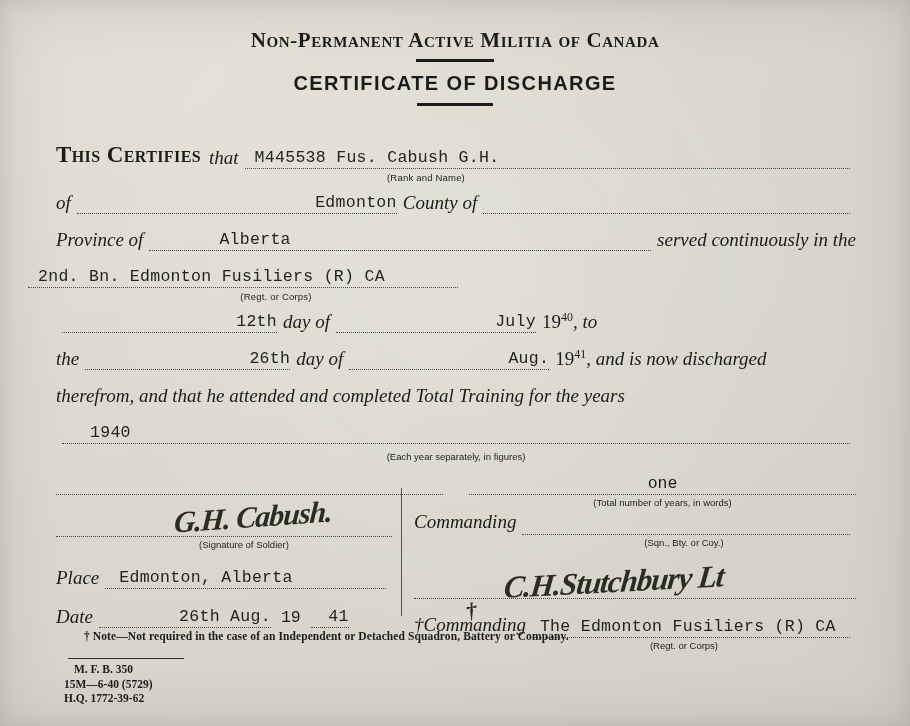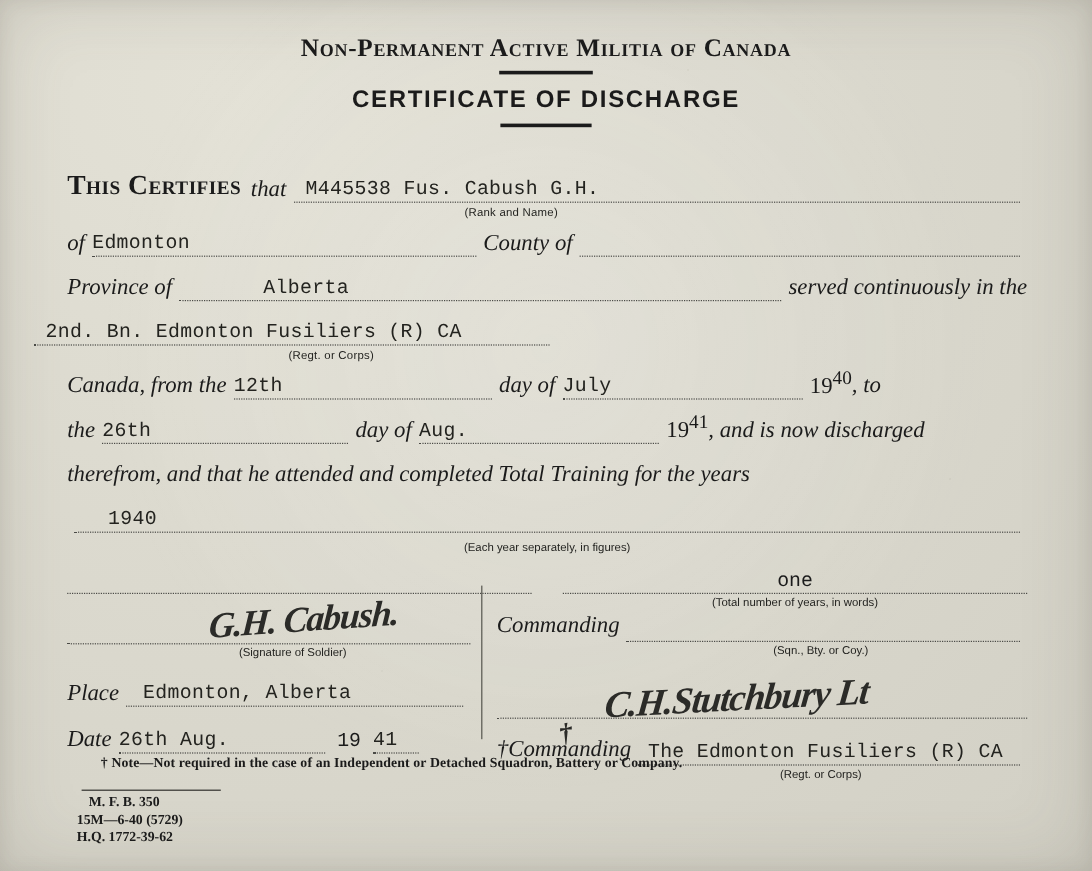--- a/index.html
+++ b/index.html
@@ -115,21 +115,21 @@
     height: 24px;
     margin: 0 6px;
   }
   .fill.fixed {
     flex: 0 0 auto;
   }
   .fill > .val {
     position: absolute;
     left: 0; right: 0;
     bottom: 1px;
-    text-align: left;
+    text-align: right;
     font-family: "Liberation Mono", monospace;
     font-size: 16.5px;
     letter-spacing: .3px;
     color: #23231f;
     white-space: nowrap;
   }
   .fill > .val.left {
     text-align: left;
     padding-left: 10px;
   }
@@ -139,21 +139,21 @@
   .caption {
     font-family: "Liberation Sans", sans-serif;
     font-size: 9.5px;
     text-align: center;
     margin-top: 1px;
     letter-spacing: .2px;
     color: #232320;
   }
 
   .sup {
-    font-size: 16px;
+    font-size: 12px;
     vertical-align: super;
   }
 
   .years-line {
     margin-top: 4px;
   }
   .each-year-cap {
     text-align: center;
     font-family: "Liberation Sans", sans-serif;
     font-size: 9.5px;
@@ -353,21 +353,20 @@
     <div class="line" style="margin-left:-34px">
       <span class="fill nodash fixed" style="width:430px;border-bottom:1px dotted #4a4a46;">
         <span class="val left">2nd. Bn. Edmonton Fusiliers (R) CA</span>
       </span>
     </div>
     <div style="position:relative;height:11px;margin-top:-5px;margin-bottom:2px;">
       <div class="caption" style="position:absolute;left:120px;width:200px;">(Regt. or Corps)</div>
     </div>
 
     <div class="line">
-      <span class="lbl">Canada, from the</span>
       <span class="fill" style="max-width:215px">
         <span class="val">12th</span>
       </span>
       <span class="lbl">day of</span>
       <span class="fill" style="max-width:200px">
         <span class="val">July</span>
       </span>
       <span class="lbl up" style="padding-bottom:2px"><span>19</span><span class="sup">40</span></span>
       <span class="lbl">, to</span>
     </div>

